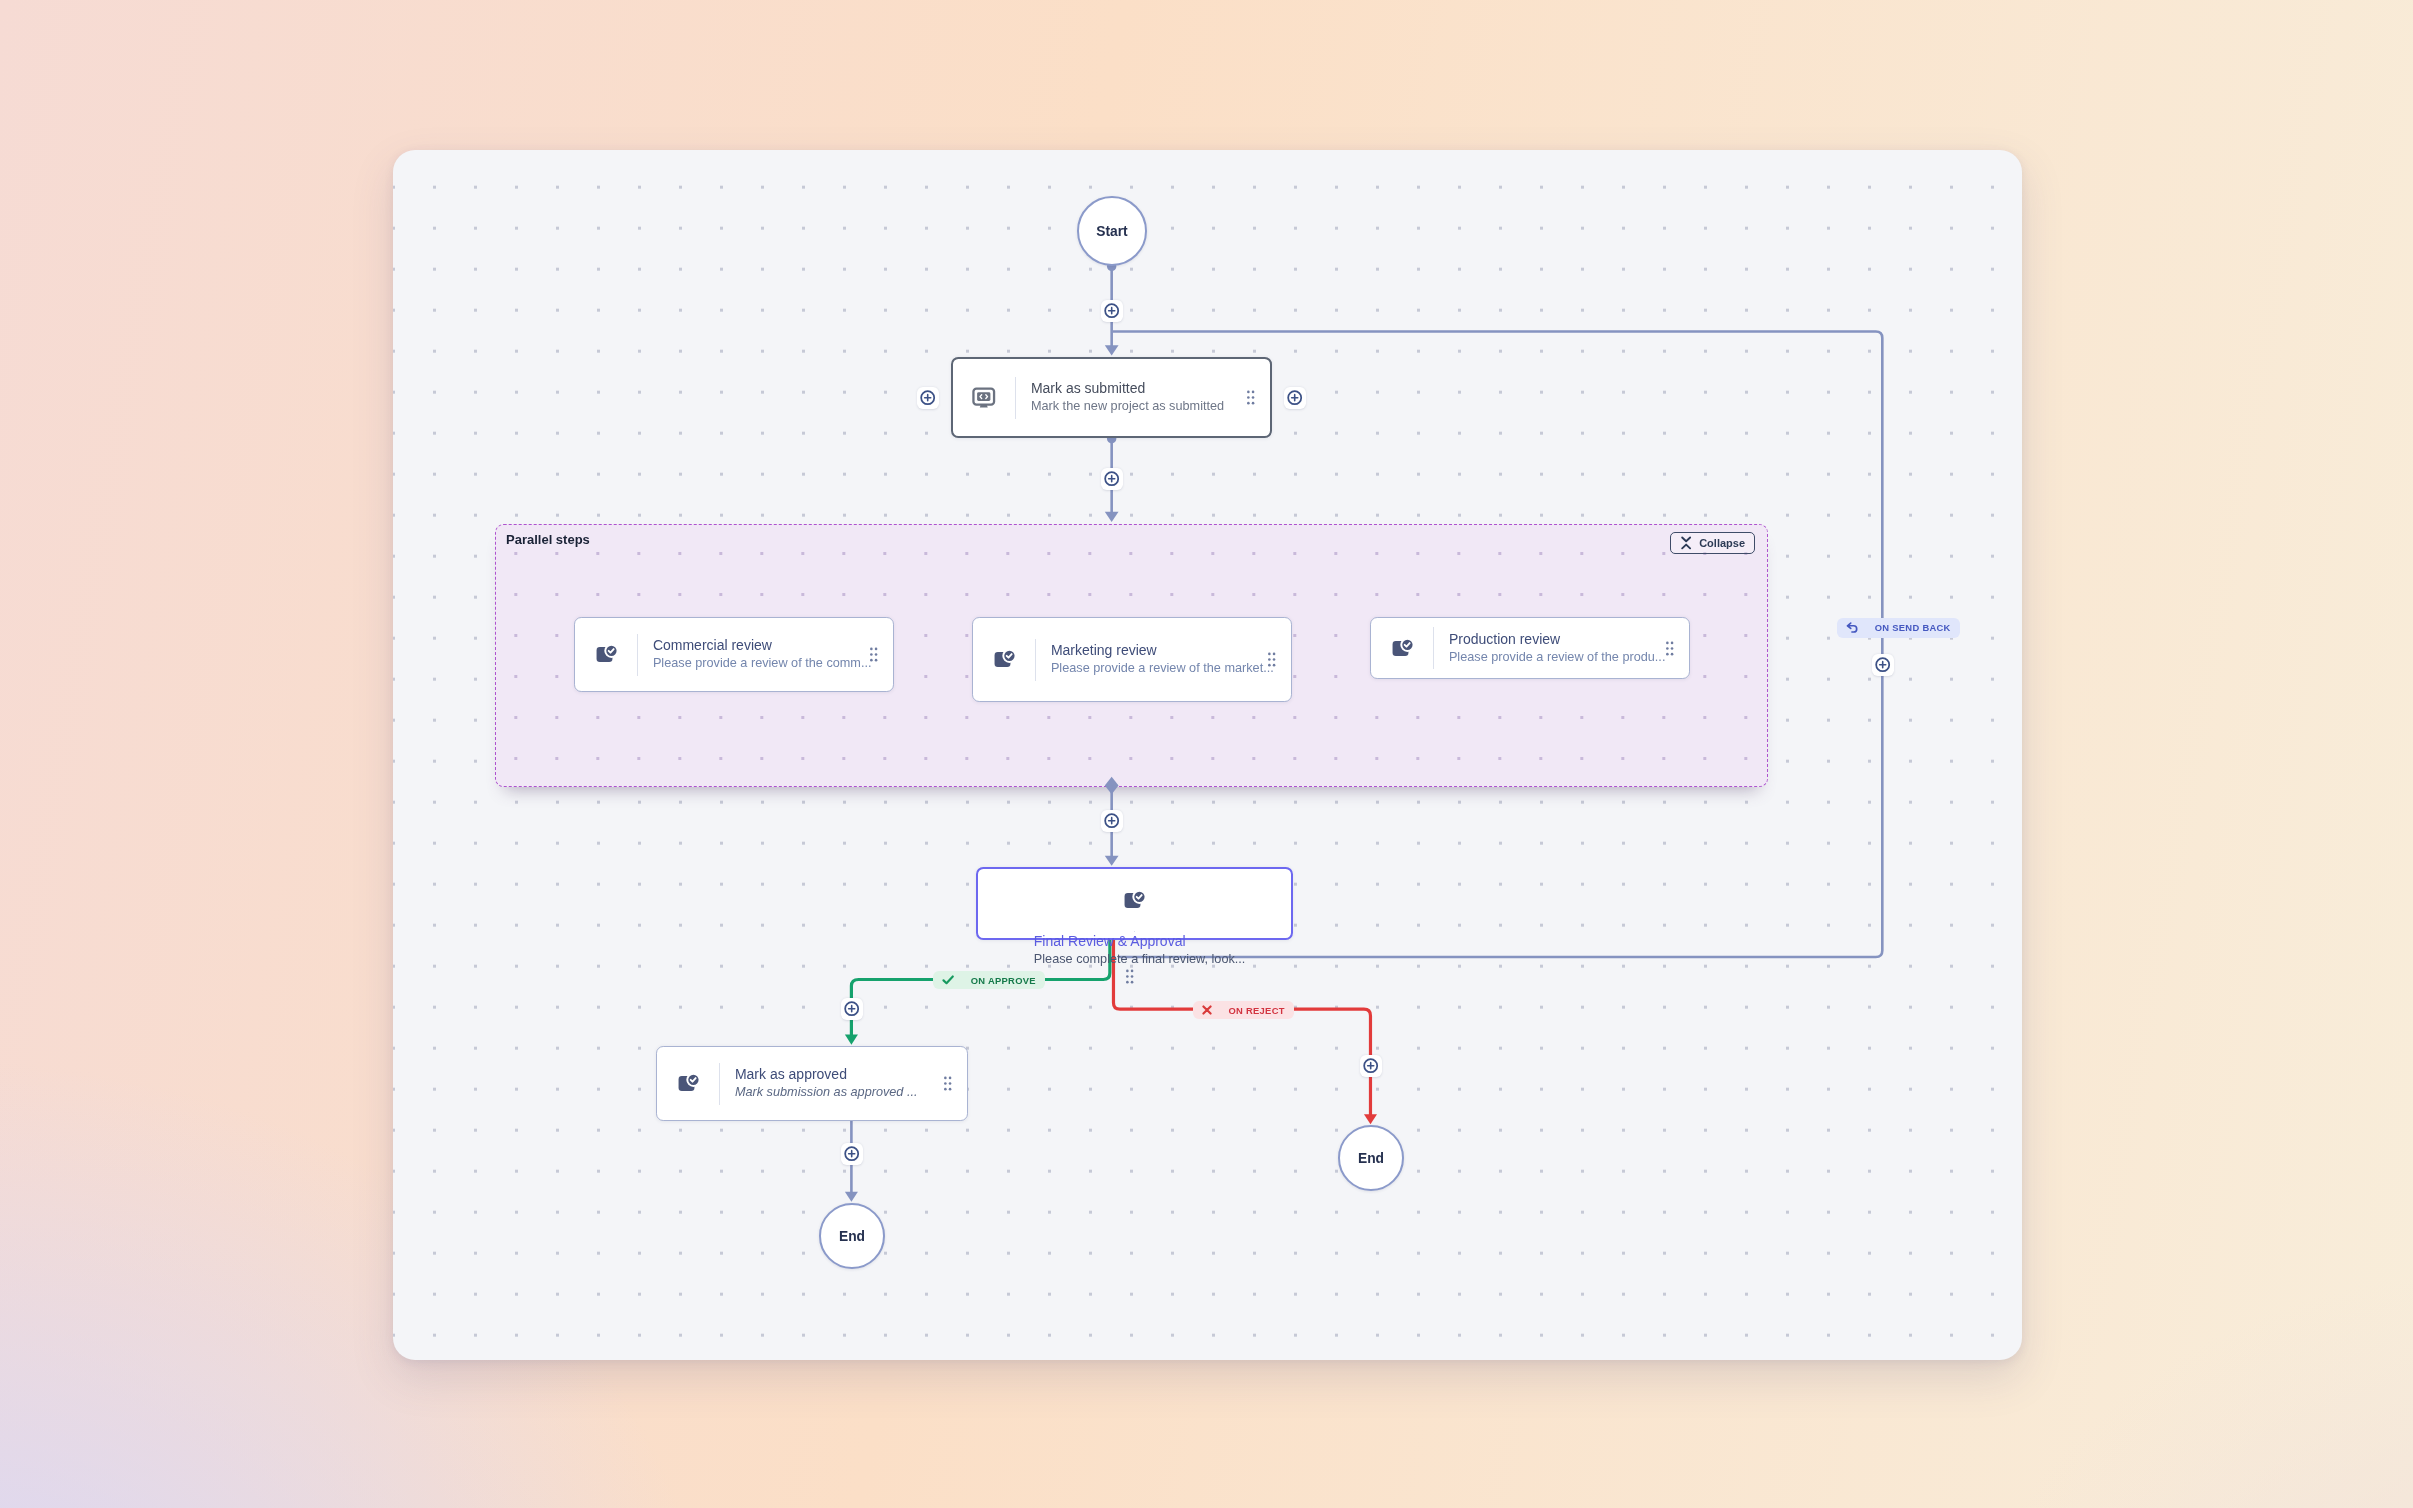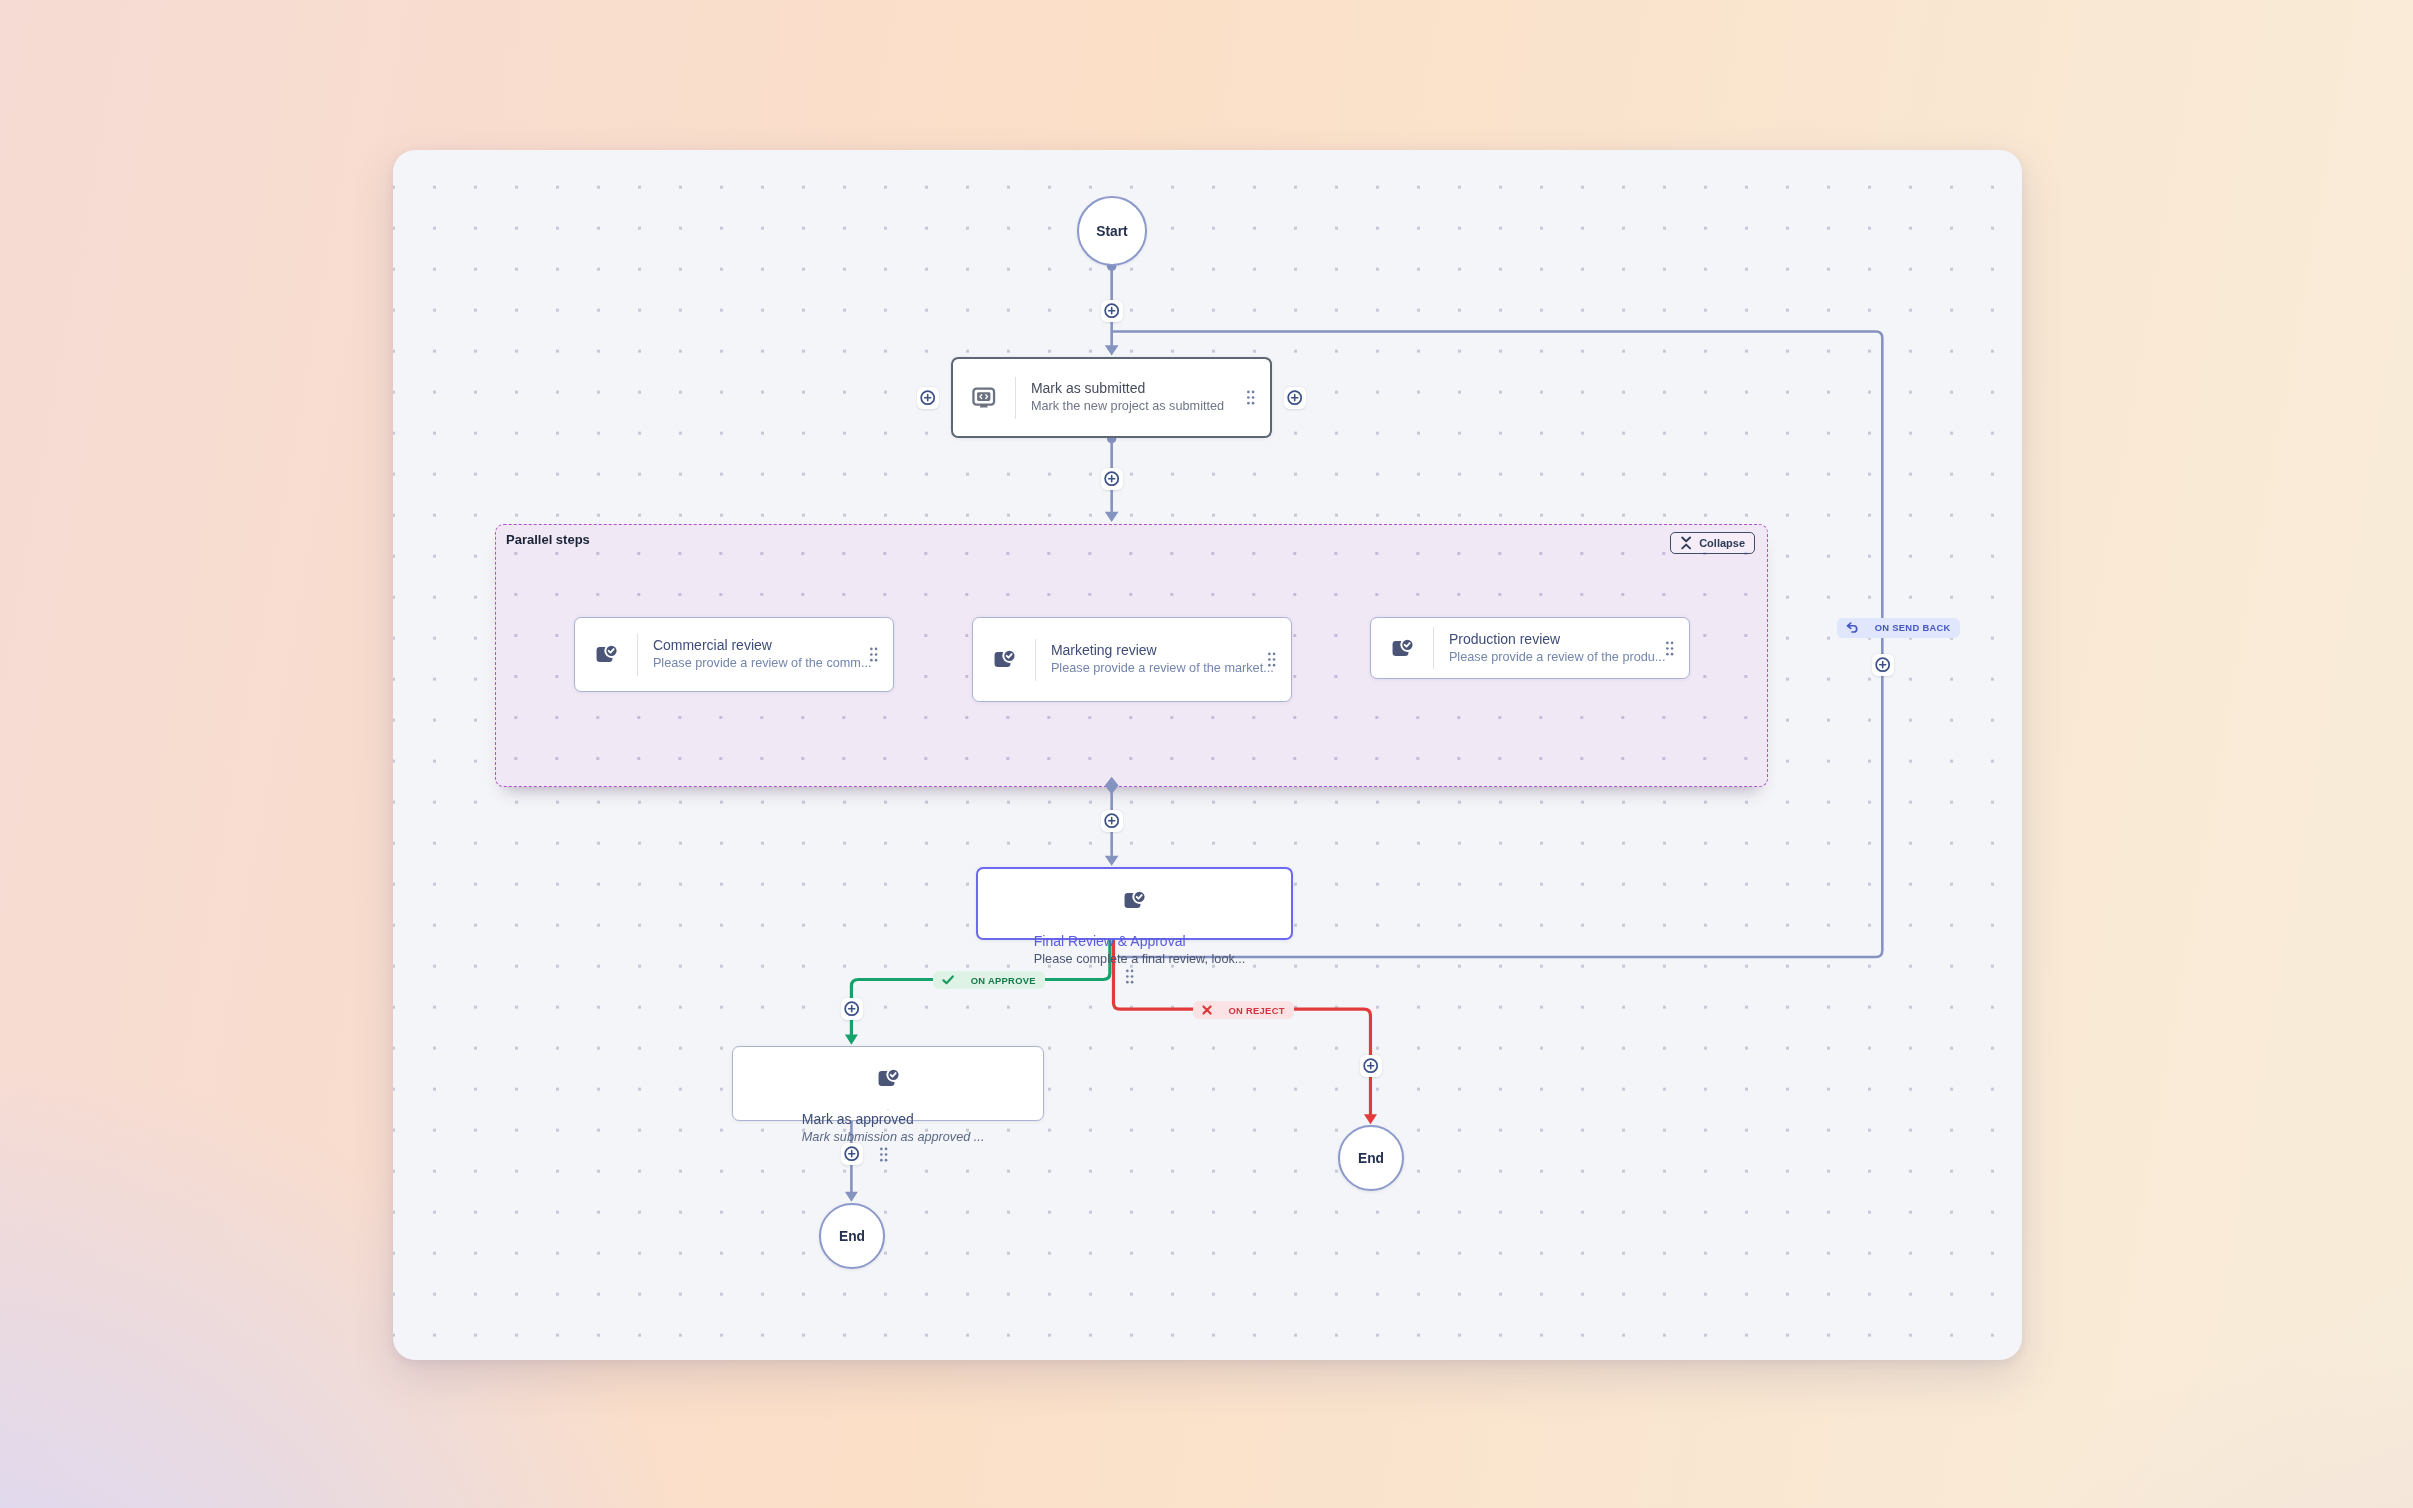--- a/index.html
+++ b/index.html
@@ -254,21 +254,21 @@
           <circle cx="7.5" cy="2" r="1.4"></circle>
           <circle cx="2.5" cy="8" r="1.4"></circle>
           <circle cx="7.5" cy="8" r="1.4"></circle>
           <circle cx="2.5" cy="14" r="1.4"></circle>
           <circle cx="7.5" cy="14" r="1.4"></circle>
         </g>
       </svg>
   </div>
 </div>
 
-<div class="node node--approved" style="left:732px;top:1046px;width:312px;height:75px;flex-direction:column;">
+<div class="node node--approved" style="left:656px;top:1046px;width:312px;height:75px;">
   <div class="node-iconwrap">
     <svg width="24.6" height="24.6" viewBox="0 0 24 24">
       <rect x="2.5" y="5" width="15.5" height="14.5" rx="3.2" fill="#4a5578"></rect>
       <circle cx="17" cy="8.6" r="6" fill="#4a5578" stroke="#ffffff" stroke-width="1.9"></circle>
       <path d="M14.3 8.6 l1.8 1.8 l3.1 -3.5" fill="none" stroke="#ffffff" stroke-width="1.8" stroke-linecap="round" stroke-linejoin="round"></path>
     </svg>
   </div>
   <div class="node-divider"></div>
   <div class="node-text">
     <div class="node-title">Mark as approved</div>

